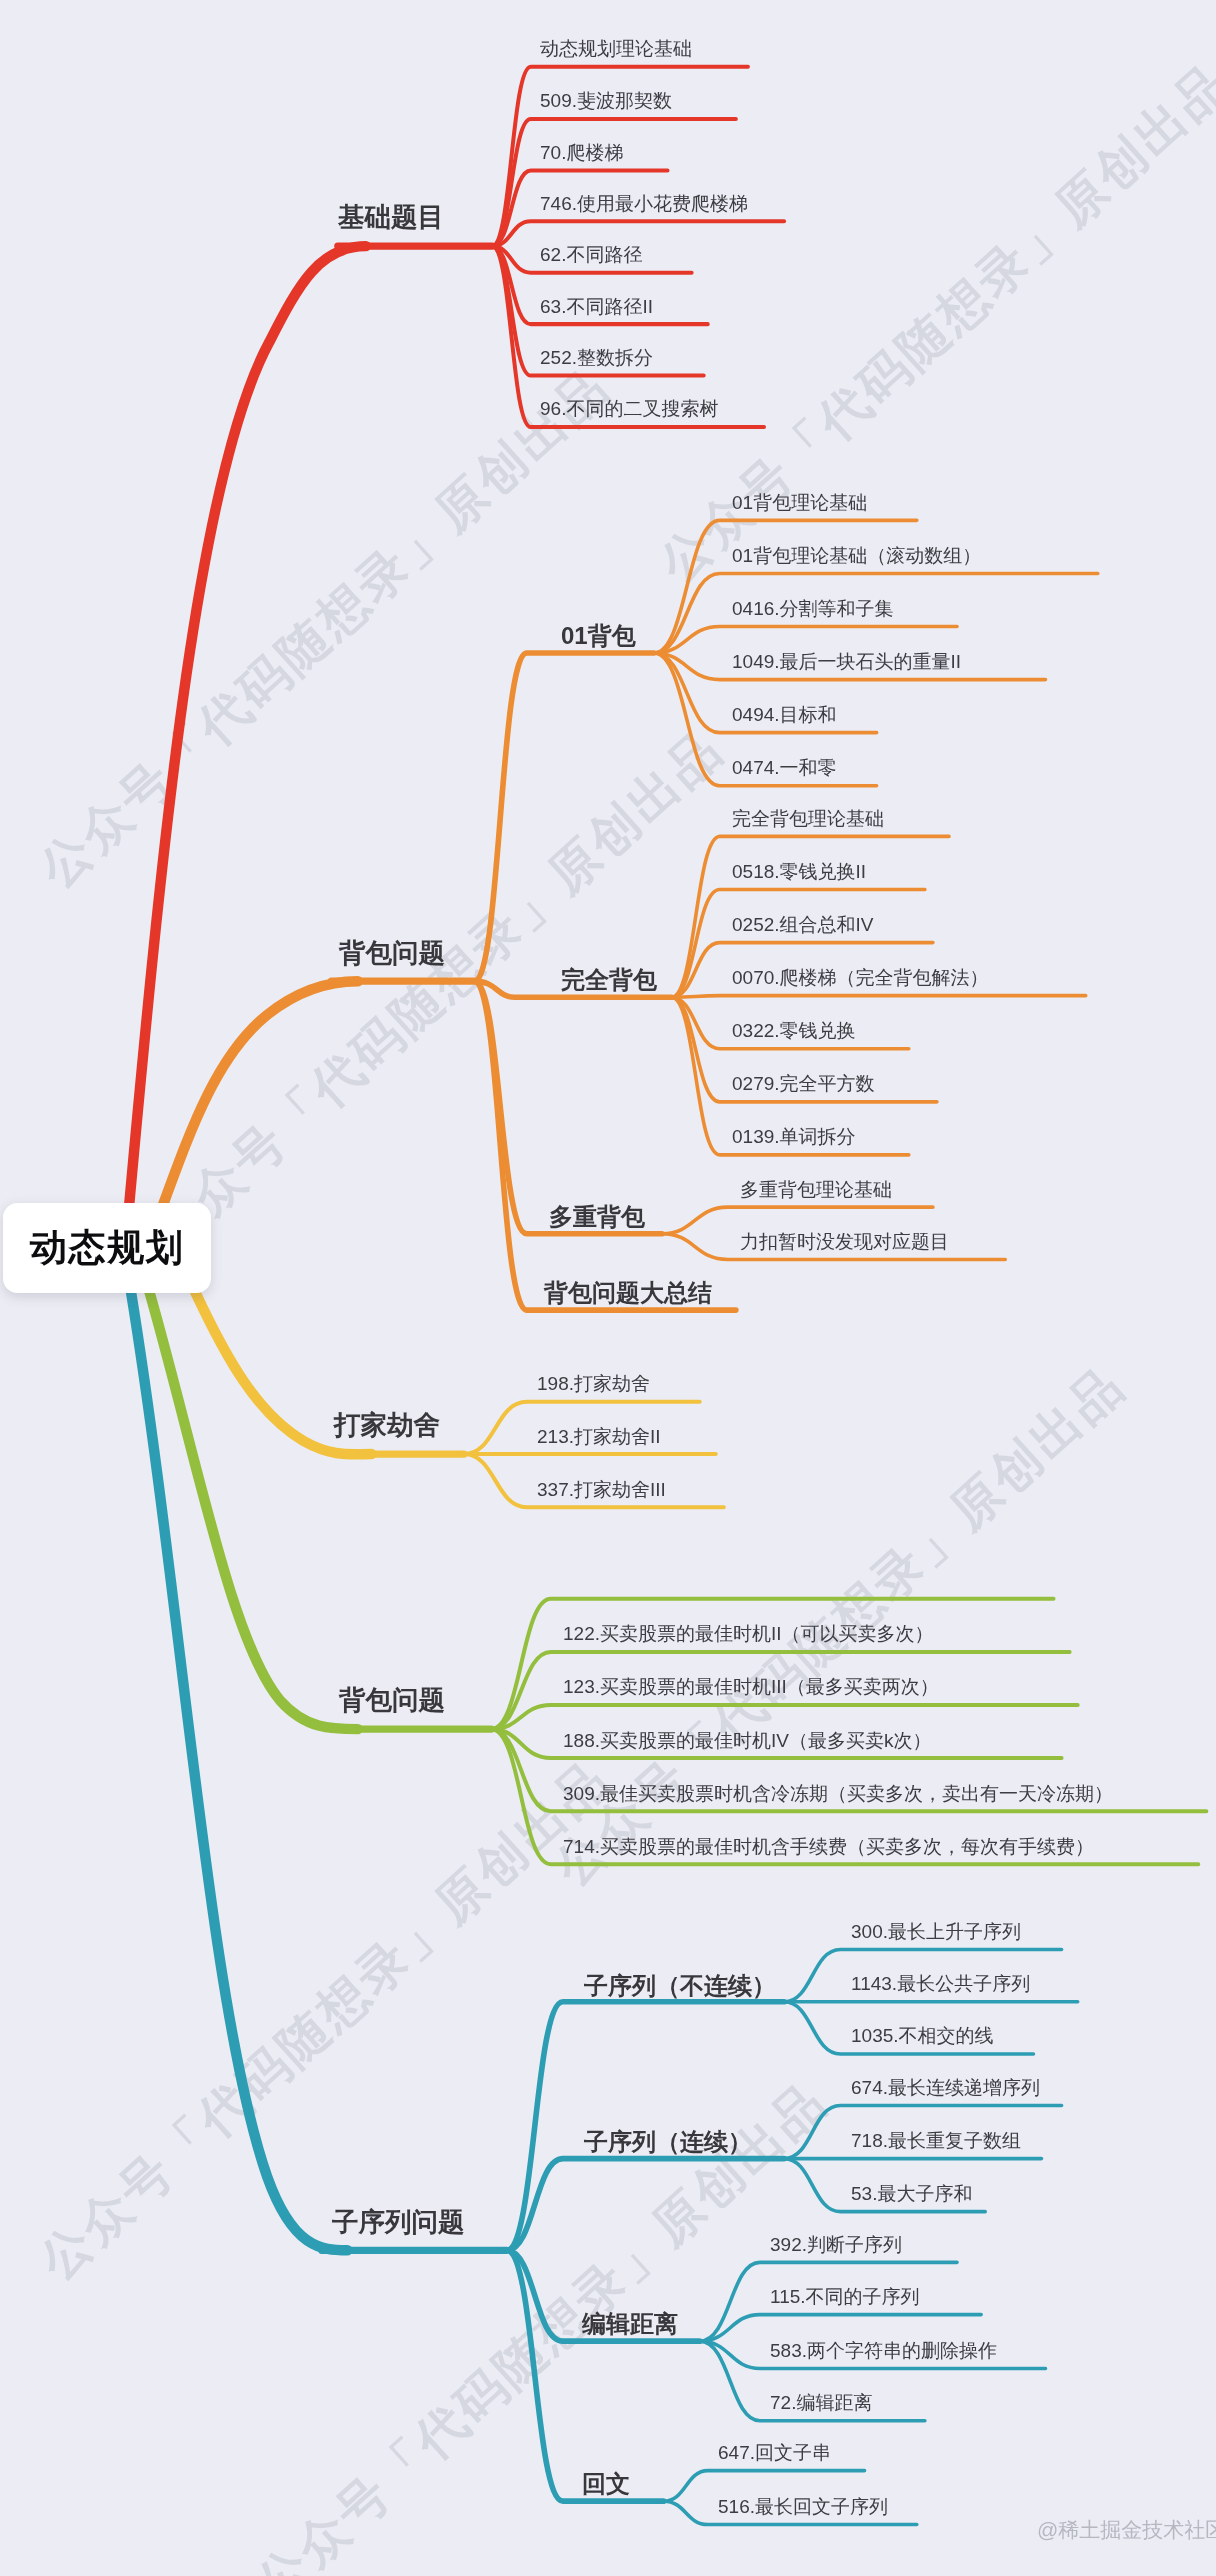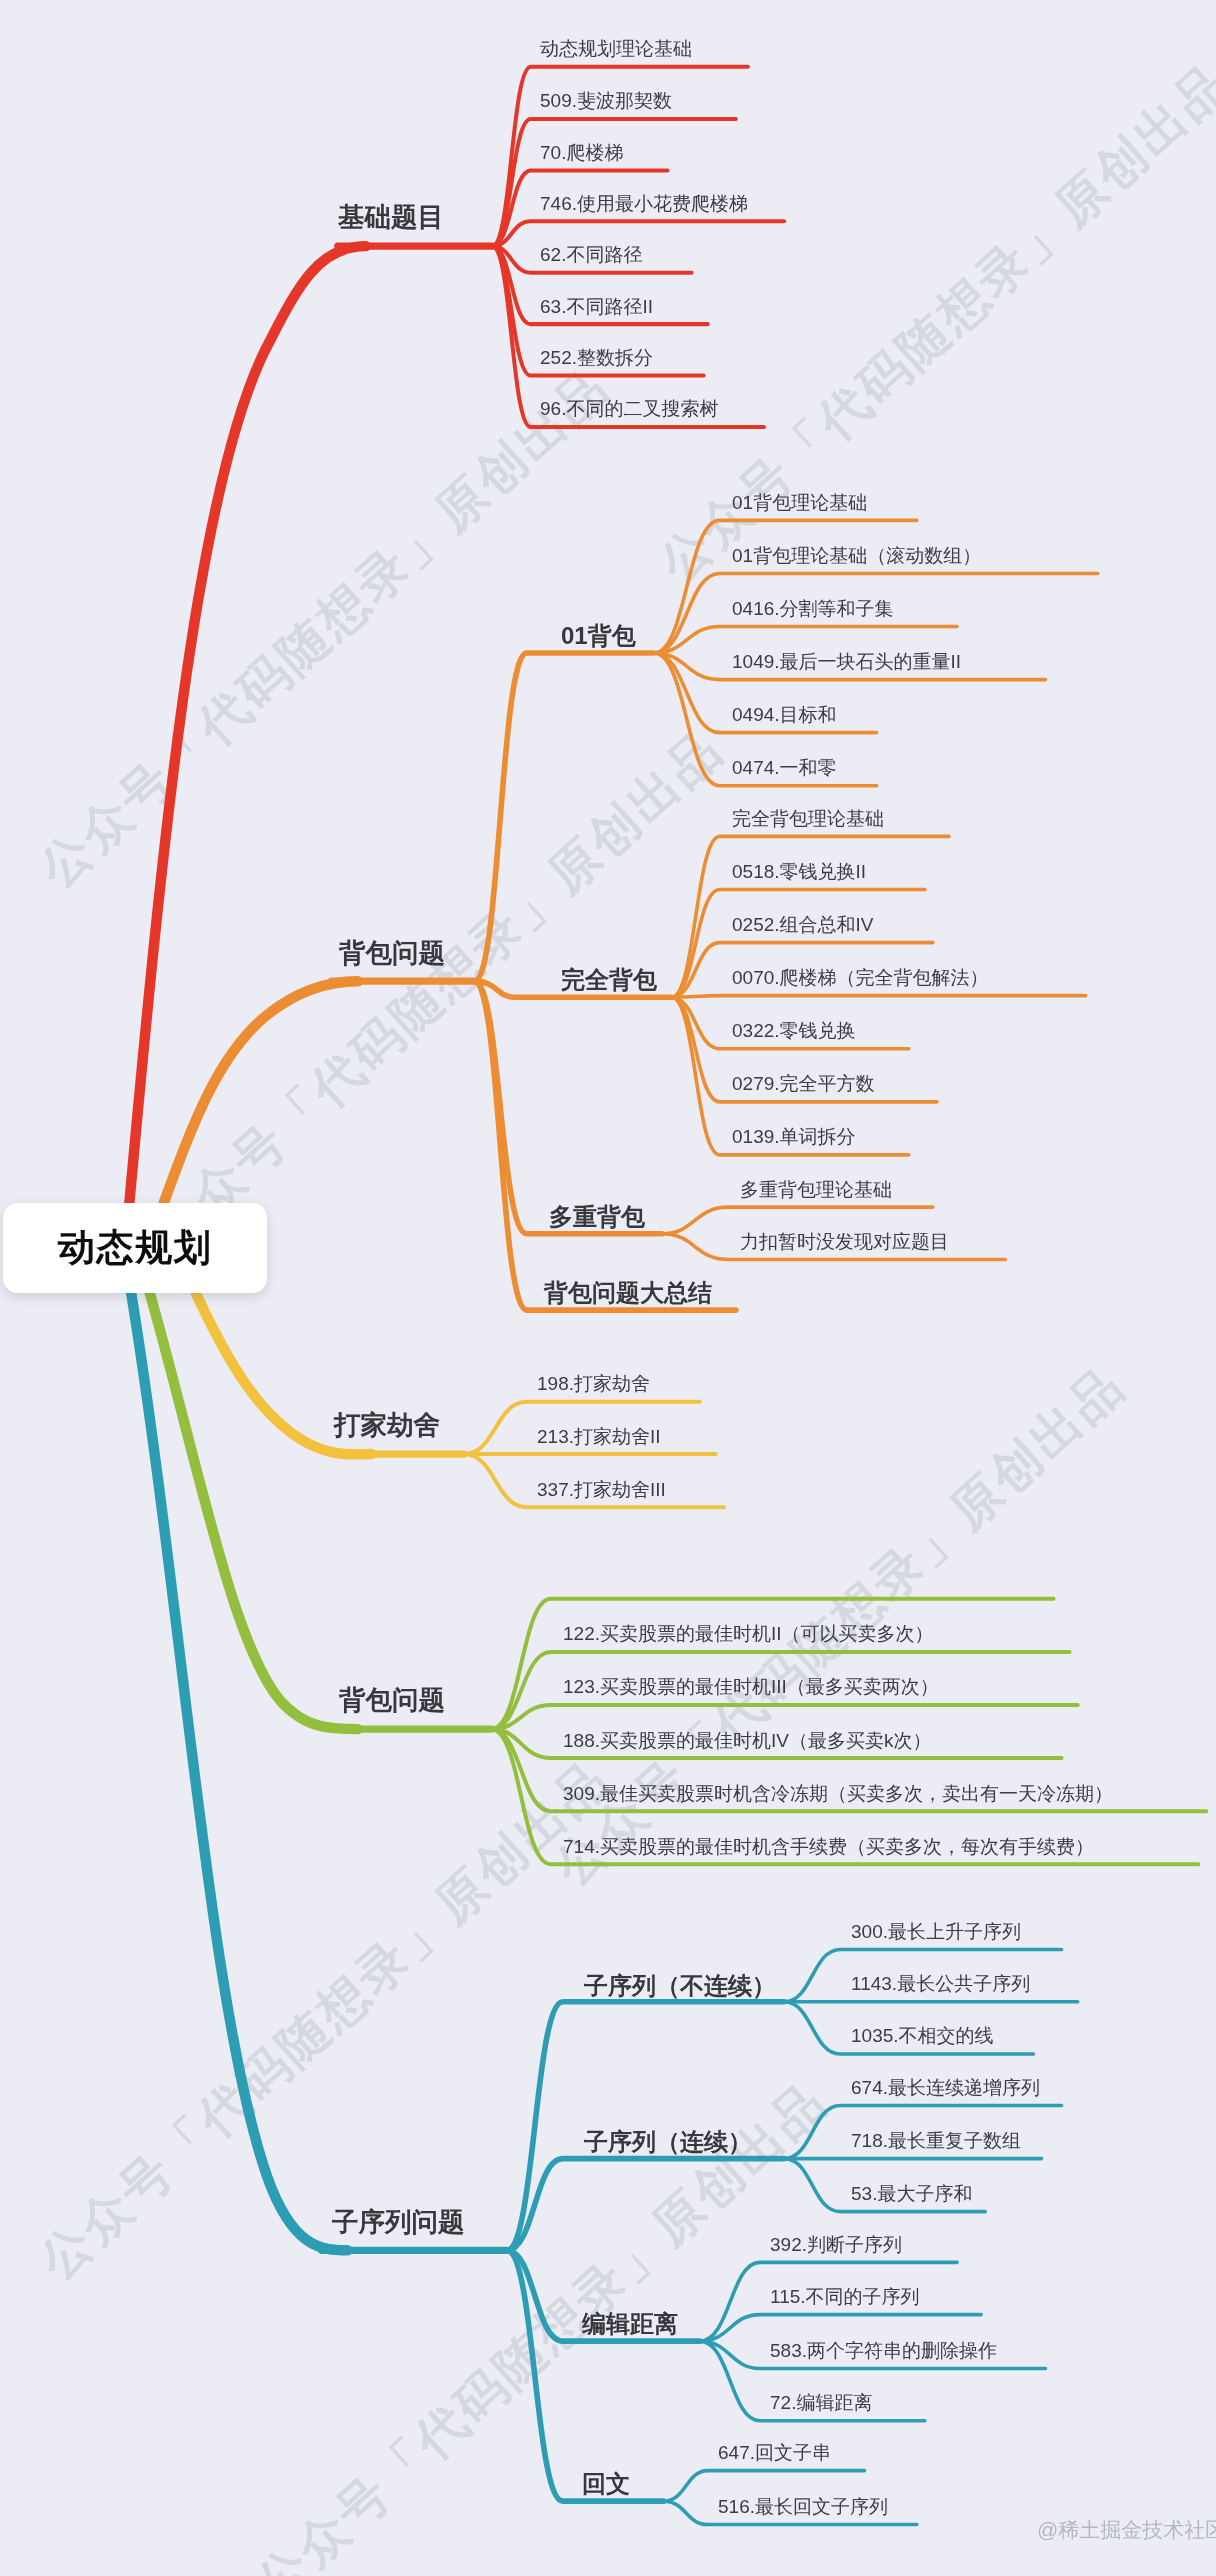--- a/index.html
+++ b/index.html
@@ -23,21 +23,21 @@
   .lbl{
     position:absolute;z-index:3;
     color:#37373c;white-space:nowrap;
     font-weight:600;
   }
   .l1{font-size:26.5px;}
   .l2{font-size:24px;}
   .l3{font-size:19px;font-weight:500;color:#3c3c42;}
   #root-node{
     position:absolute;z-index:4;
-    left:3.2px;top:1203px;width:264px;height:90px;
+    left:3.2px;top:1203px;width:208px;height:90px;
     background:#ffffff;border-radius:14.5px;
     box-shadow:0 3.2px 11.3px rgba(60,60,90,.18);
     display:flex;align-items:center;justify-content:center;
   }
   #root-node .root-text{
     font-size:37px;font-weight:700;color:#0d0d10;letter-spacing:1.6px;
   }
   #signature{
     position:absolute;z-index:5;
     left:37px;top:2484px;

